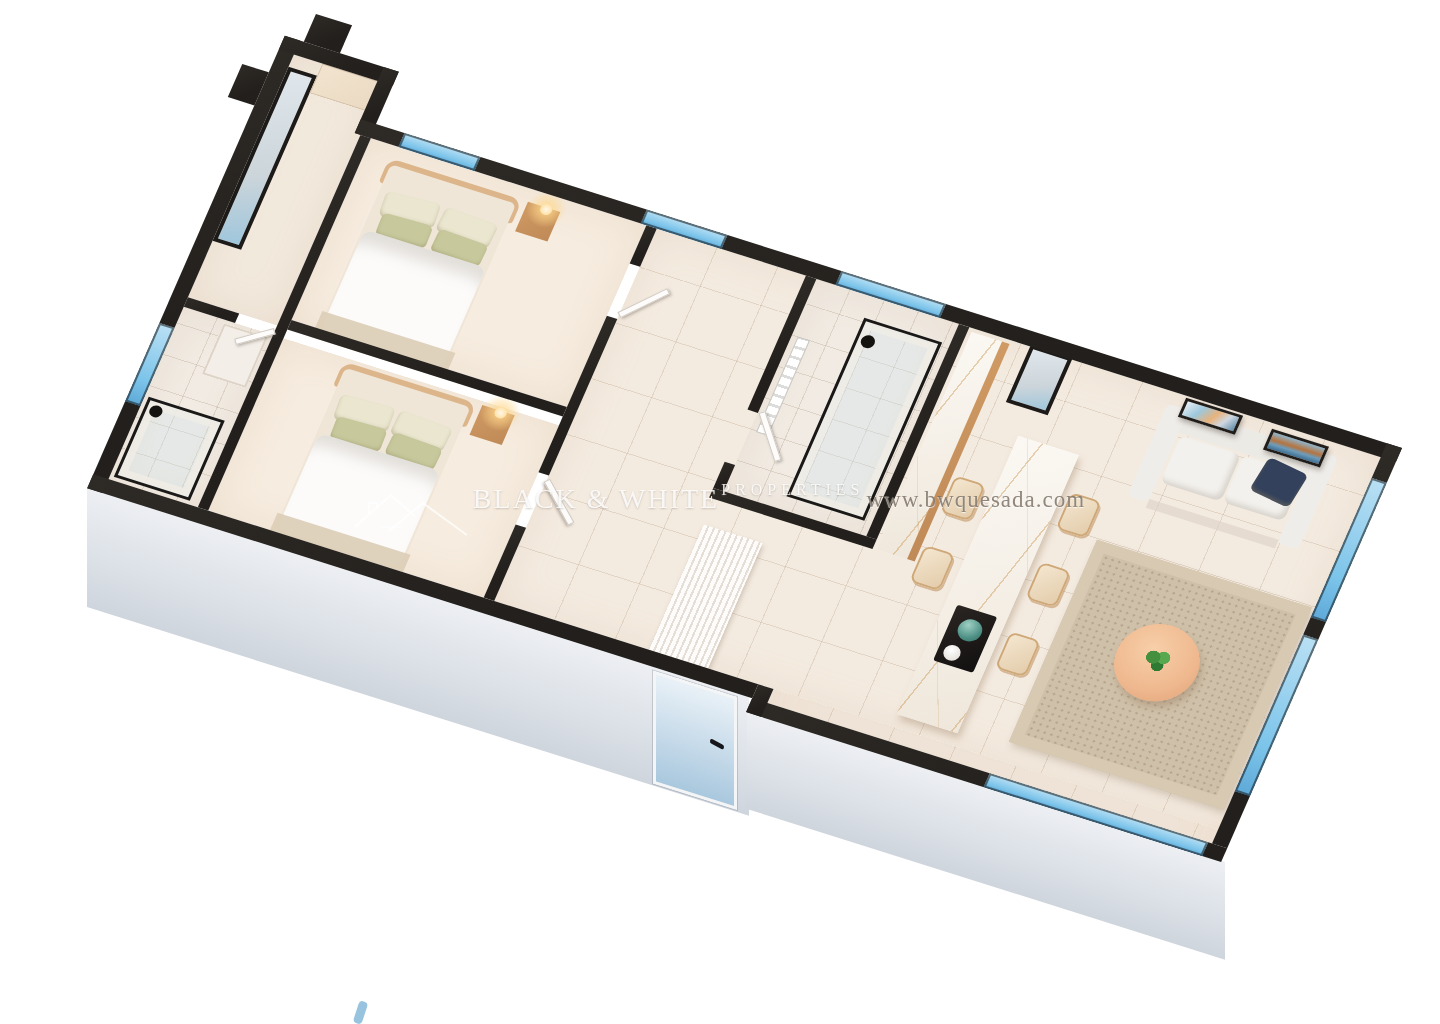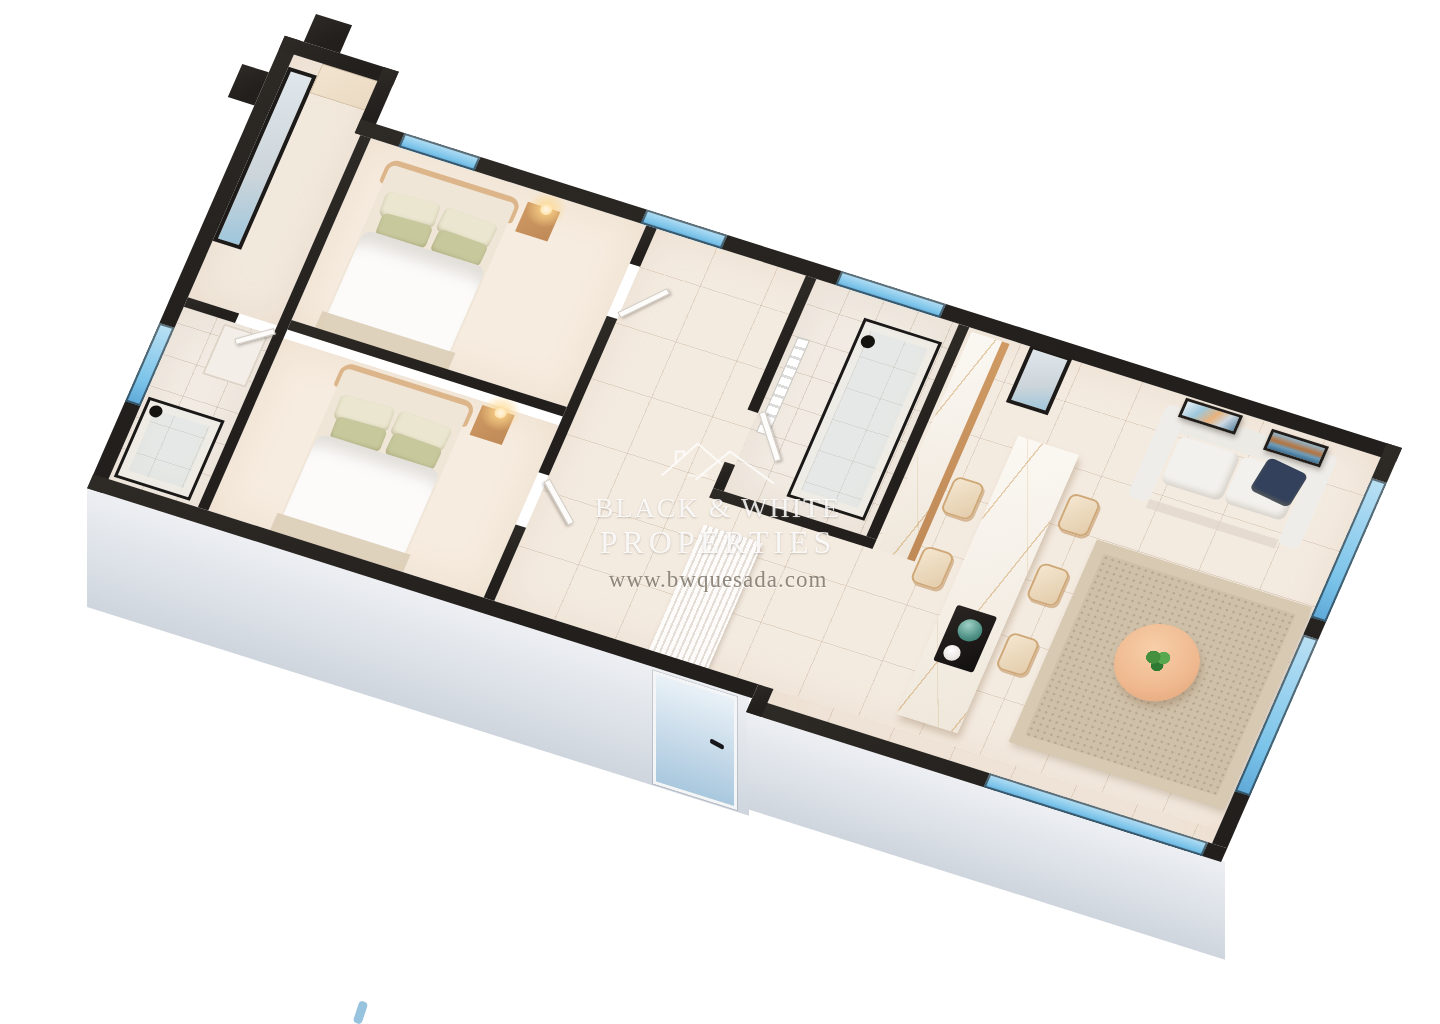--- a/index.html
+++ b/index.html
@@ -103,24 +103,24 @@
   .plant{background:
     radial-gradient(circle at 30% 40%,var(--plant-green) 0 28%,transparent 30%),
     radial-gradient(circle at 65% 30%,#57a84f 0 26%,transparent 28%),
     radial-gradient(circle at 55% 70%,#2f7a33 0 26%,transparent 28%);}
   .tray{background:linear-gradient(135deg,#2a2522,#121010);border-radius:3px;}
   .globe{border-radius:50%;background:radial-gradient(circle at 35% 30%,#9fd0c4,var(--globe-teal) 60%,#2f6b60);}
   .bowl{border-radius:50%;background:radial-gradient(circle at 40% 35%,#ffffff,#ddd8d0);}
 
   
   .watermark{position:absolute;left:718px;top:512px;transform:translate(-50%,-50%);
-    display:flex;flex-direction:column;align-items:center;gap:2px;pointer-events:none;}
+    display:flex;flex-direction:row;gap:2px;pointer-events:none;}
   .wm-line1{font-size:28px;letter-spacing:2px;color:var(--watermark-white);
     text-shadow:0 1px 2px rgba(120,110,100,.35);white-space:nowrap;}
-  .wm-line2{font-size:32px;letter-spacing:5px;color:var(--watermark-white);
+  .wm-line2{font-size:16px;letter-spacing:5px;color:var(--watermark-white);
     text-shadow:0 1px 2px rgba(120,110,100,.35);white-space:nowrap;margin-top:-2px;}
   .wm-line3{font-size:23px;letter-spacing:1px;color:var(--watermark-gray);
     text-shadow:0 1px 1px rgba(255,255,255,.85);white-space:nowrap;margin-top:4px;}
   .wm-logo{opacity:.9;}
 
   .stray{position:absolute;left:356px;top:1001px;width:9px;height:23px;border-radius:4px;
     background:#85b8d8;transform:rotate(18deg);opacity:.85;}
 </style>
 </head>
 <body>

